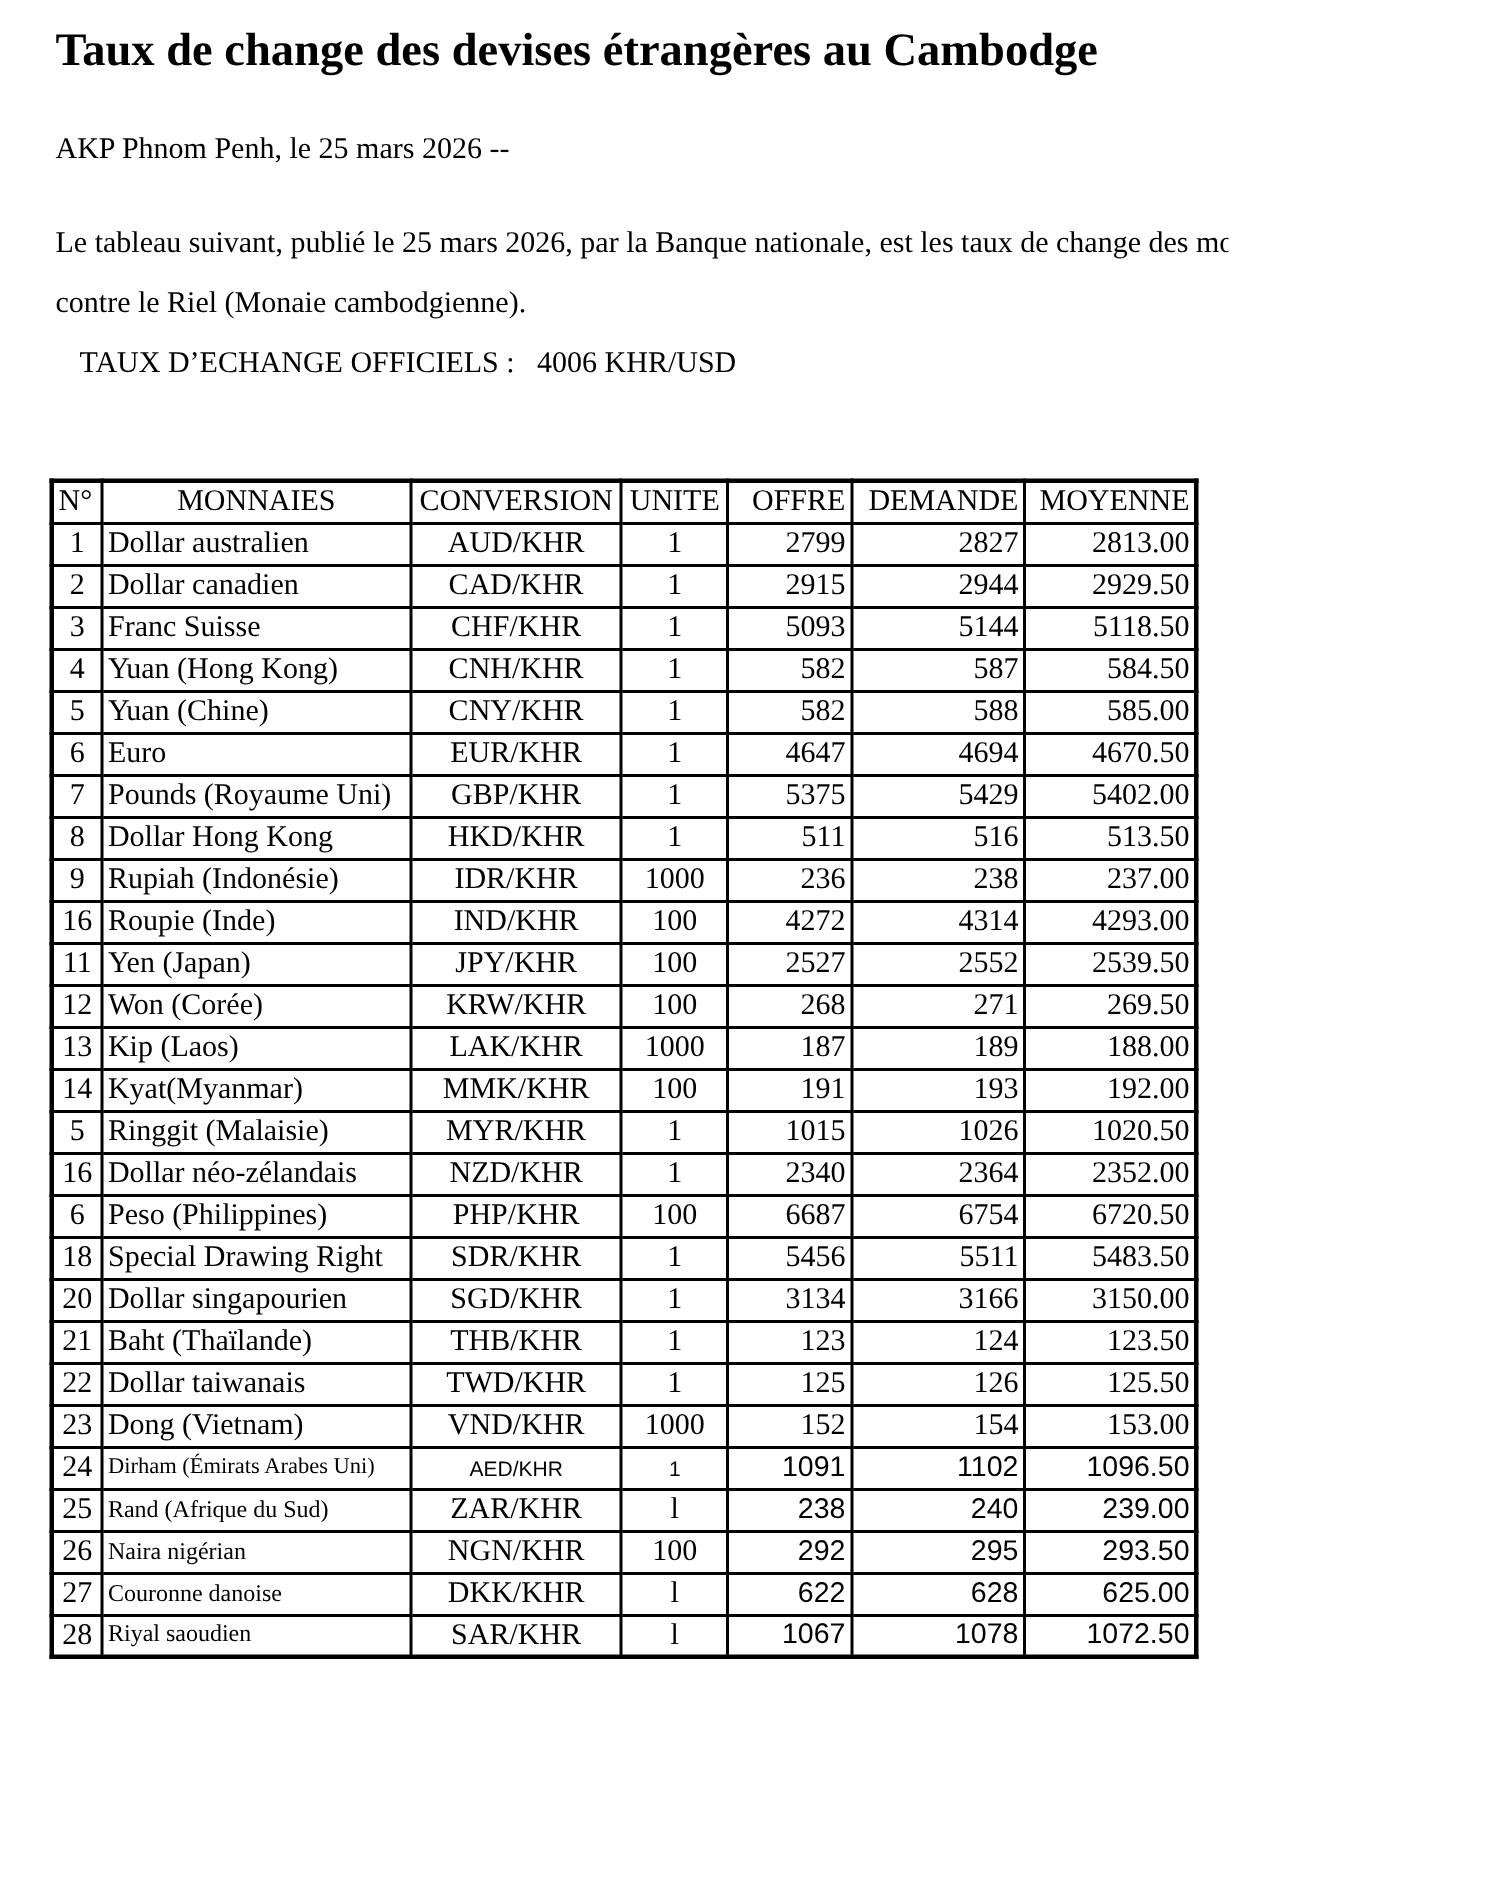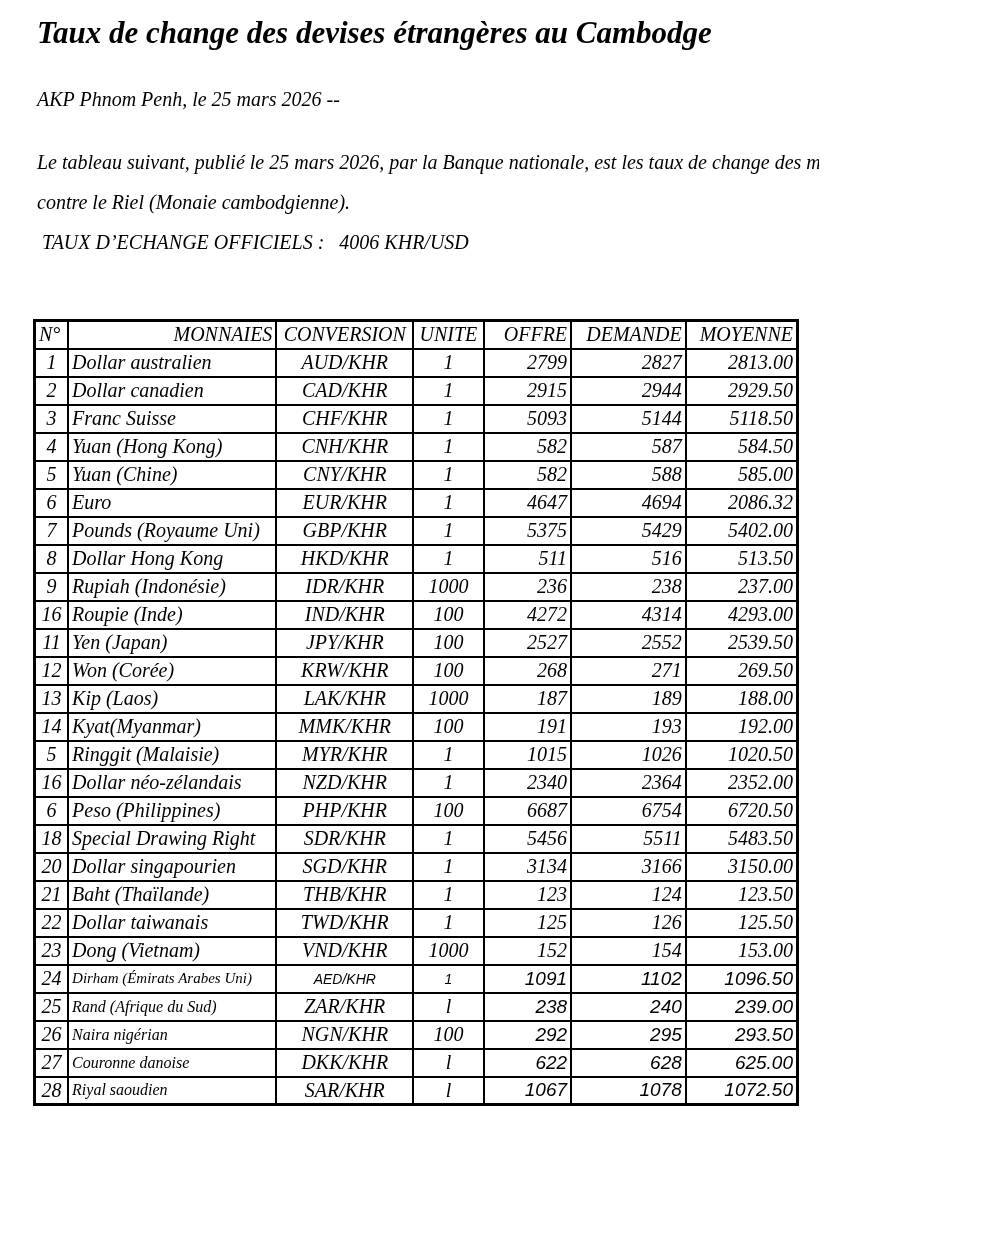--- a/index.html
+++ b/index.html
@@ -11,21 +11,20 @@
   .page {
     position: relative;
     width: 819px;
     height: 1259px;
     background: #ffffff;
     font-family: "Liberation Serif", serif;
     overflow: hidden;
     box-sizing: border-box;
     padding-left: 37px;
     padding-right: 20px;
-    font-style: italic;
   }
   .doc-title {
     margin: 0;
     padding-top: 14px;
     font-size: 31px;
     line-height: 38px;
     font-weight: bold;
     letter-spacing: 0px;
   }
   .dateline {
@@ -37,21 +36,21 @@
   }
   .intro {
     margin: 0;
     margin-top: 32px;
     font-size: 20px;
     line-height: 40px;
     width: 950px;
     white-space: pre-wrap;
   }
   .official-rate {
-    margin: 5px;
+    margin: 16px;
     margin-top: 9px;
     font-size: 20px;
     line-height: 22px;
     white-space: pre-wrap;
   }
   table.rates {
     border-collapse: collapse;
     table-layout: fixed;
     margin-left: -4px;
     margin-top: 66px;
@@ -62,21 +61,21 @@
     height: 28px;
     padding: 0 3px;
     font-size: 20px;
     font-weight: normal;
     overflow: hidden;
     white-space: nowrap;
     box-sizing: border-box;
   }
   
   th.col-no       { text-align: left;  padding-left: 2px; }
-  th.col-name     { text-align: right; }
+  th.col-name     { text-align: center; }
   th.col-conv     { text-align: center; }
   th.col-unit     { text-align: center; border-radius: 10px; }
   th.col-num      { text-align: right; }
   td.col-no       { text-align: center; }
   td.col-name     { text-align: left; }
   td.col-conv     { text-align: center; }
   td.col-unit     { text-align: center; }
   td.col-num      { text-align: right; }
   
   tr.alt td.col-name { font-size: 16px; }
@@ -171,21 +170,21 @@
           <td class="col-num">588</td>
           <td class="col-num">585.00</td>
         </tr>
         <tr>
           <td class="col-no">6</td>
           <td class="col-name">Euro</td>
           <td class="col-conv">EUR/KHR</td>
           <td class="col-unit">1</td>
           <td class="col-num">4647</td>
           <td class="col-num">4694</td>
-          <td class="col-num">2086.32</td>
+          <td class="col-num">4670.50</td>
         </tr>
         <tr>
           <td class="col-no">7</td>
           <td class="col-name">Pounds (Royaume Uni)</td>
           <td class="col-conv">GBP/KHR</td>
           <td class="col-unit">1</td>
           <td class="col-num">5375</td>
           <td class="col-num">5429</td>
           <td class="col-num">5402.00</td>
         </tr>

